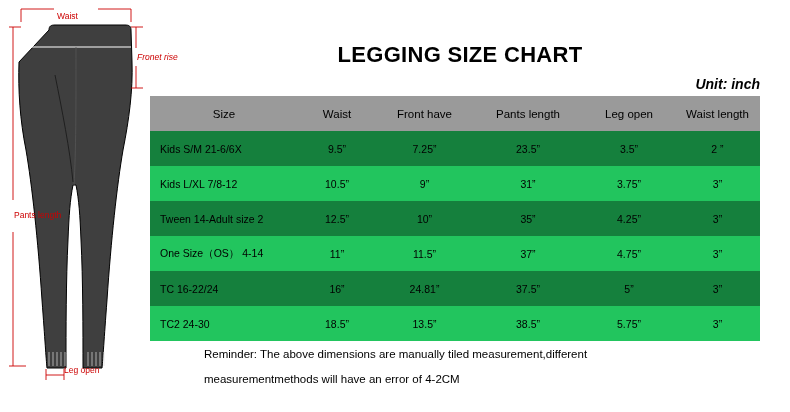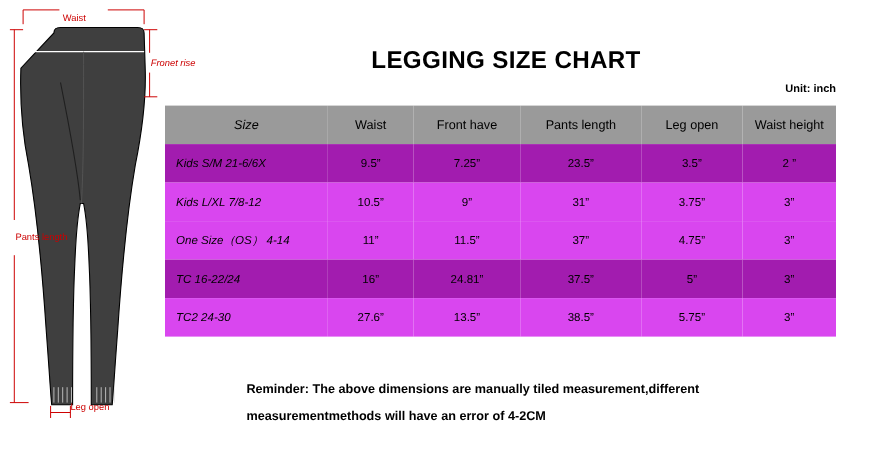--- a/index.html
+++ b/index.html
@@ -49,22 +49,23 @@
     width: 620px;
     text-align: center;
     font-size: 22px;
     font-weight: bold;
     letter-spacing: 0.3px;
   }
   #unit-label {
     position: absolute;
     right: 30px;
     top: 76px;
-    font-size: 10px;
+    font-size: 14px;
     font-weight: bold;
+    font-style: italic;
   }
   #size-table {
     position: absolute;
     left: 150px;
     top: 96px;
     width: 610px;
     border-collapse: collapse;
     table-layout: fixed;
   }
   #size-table th,
@@ -75,50 +76,48 @@
     height: 35px;
     padding: 0 2px;
     border: none;
     color: #000;
   }
   #size-table thead th {
     background: #9a9a9a;
     font-size: 11.5px;
   }
   #size-table tbody tr.shaded td {
-    background: #d946ef;
+    background: #22c55e;
   }
   #size-table tbody tr.plain td {
-    background: #a21caf;
+    background: #15803d;
   }
   #size-table td.size-cell,
   #size-table th.size-cell {
     text-align: left;
     padding-left: 10px;
-    font-style: italic;
   }
   #size-table th.size-cell {
     text-align: center;
     padding-left: 2px;
   }
   .col-size   { width: 148px; }
   .col-waist  { width: 78px; }
   .col-front  { width: 97px; }
   .col-pants  { width: 110px; }
   .col-leg    { width: 92px; }
   .col-height { width: 85px; }
 
   #reminder {
     position: absolute;
-    left: 224px;
+    left: 204px;
     top: 342px;
     width: 540px;
     font-size: 11.5px;
     line-height: 25px;
-    font-weight: bold;
   }
   #reminder .line2 {
     display: block;
   }
 </style>
 </head>
 <body>
 
 <div id="page">
 
@@ -206,59 +205,67 @@
         <col class="col-leg">
         <col class="col-height">
     </colgroup>
     <thead>
       <tr>
         <th class="size-cell">Size</th>
         <th>Waist</th>
         <th>Front have</th>
         <th>Pants length</th>
         <th>Leg open</th>
-        <th>Waist height</th>
+        <th>Waist length</th>
       </tr>
     </thead>
     <tbody>
       <tr class="plain">
         <td class="size-cell">Kids S/M 21-6/6X</td>
         <td>9.5”</td>
         <td>7.25”</td>
         <td>23.5”</td>
         <td>3.5”</td>
         <td>2  ”</td>
       </tr>
       <tr class="shaded">
         <td class="size-cell">Kids L/XL 7/8-12</td>
         <td>10.5”</td>
         <td>9”</td>
         <td>31”</td>
         <td>3.75”</td>
         <td>3”</td>
       </tr>
+      <tr class="plain">
+        <td class="size-cell">Tween 14-Adult size 2</td>
+        <td>12.5”</td>
+        <td>10”</td>
+        <td>35”</td>
+        <td>4.25”</td>
+        <td>3”</td>
+      </tr>
       <tr class="shaded">
         <td class="size-cell">One Size（OS） 4-14</td>
         <td>11”</td>
         <td>11.5”</td>
         <td>37”</td>
         <td>4.75”</td>
         <td>3”</td>
       </tr>
       <tr class="plain">
         <td class="size-cell">TC 16-22/24</td>
         <td>16”</td>
         <td>24.81”</td>
         <td>37.5”</td>
         <td>5”</td>
         <td>3”</td>
       </tr>
       <tr class="shaded">
         <td class="size-cell">TC2 24-30</td>
-        <td>27.6”</td>
+        <td>18.5”</td>
         <td>13.5”</td>
         <td>38.5”</td>
         <td>5.75”</td>
         <td>3”</td>
       </tr>
     </tbody>
   </table>
 
   <div id="reminder">
     <span>Reminder: The above dimensions are manually tiled measurement,different</span>

